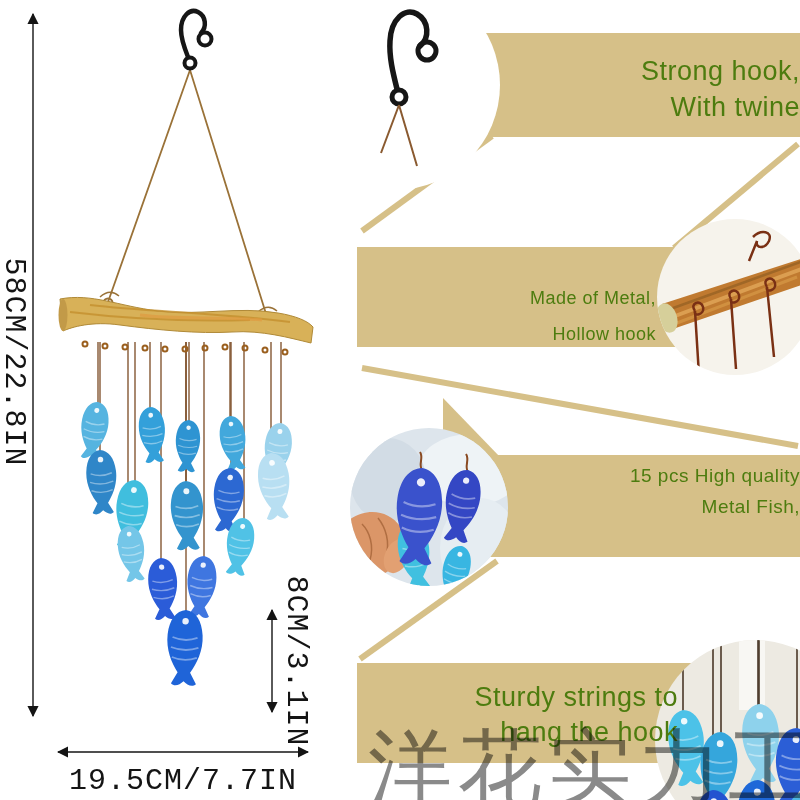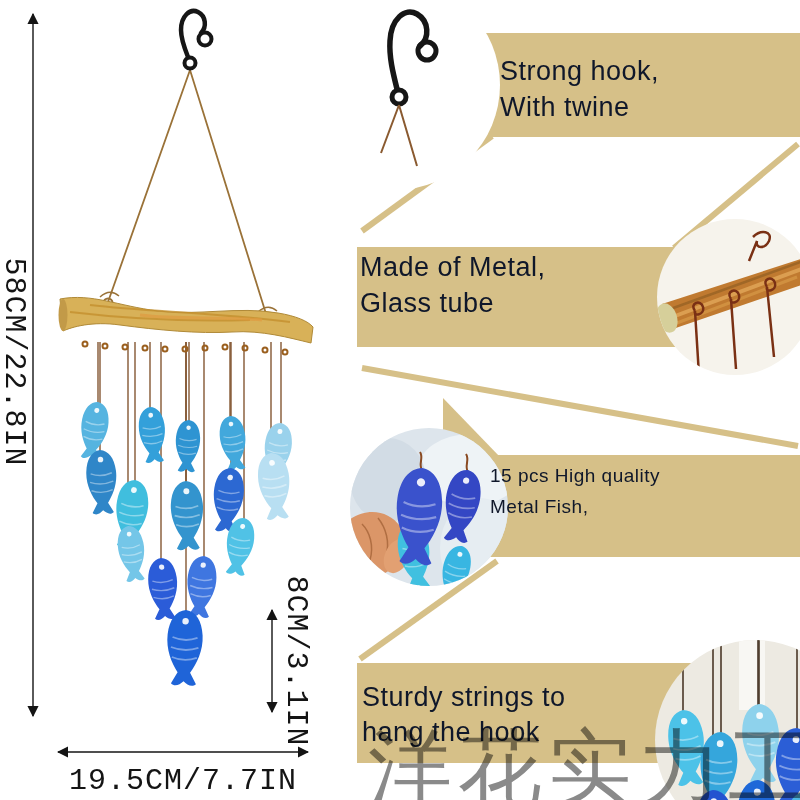--- a/index.html
+++ b/index.html
@@ -14,24 +14,24 @@
   
   #art{position:absolute;left:0;top:0;z-index:2;}
   
   .disc{position:absolute;border-radius:50%;overflow:hidden;z-index:3;background:#fff;}
   #hook-disc{left:290px;top:-20px;width:210px;height:210px;}
   #branch-disc{left:657px;top:219px;width:156px;height:156px;background:#f6f3ec;}
   #hand-disc{left:350px;top:428px;width:158px;height:158px;background:#dde5ec;}
   #chime-disc{left:655px;top:640px;width:200px;height:200px;background:#edeae2;}
   #hook-detail{position:absolute;left:350px;top:0;z-index:4;}
   
-  .caption{position:absolute;z-index:5;color:#0f172a;text-align:left;
+  .caption{position:absolute;z-index:5;color:#4d7c0f;text-align:right;
            letter-spacing:0.5px;font-weight:400;}
   #cap1{left:500px;top:53px;width:300px;font-size:27px;line-height:36px;}
-  #cap2{left:360px;top:249px;width:296px;font-size:27px;line-height:36px;}
+  #cap2{left:360px;top:280px;width:296px;font-size:18px;line-height:36px;}
   #cap3{left:490px;top:460px;width:310px;font-size:19px;line-height:31px;}
   #cap4{left:362px;top:680px;width:316px;font-size:27px;line-height:35px;}
   
   #watermark{position:absolute;left:368px;top:726px;z-index:6;font-size:84px;
              letter-spacing:6px;line-height:1;color:#8a8a8a;mix-blend-mode:multiply;
              white-space:nowrap;font-family:"DejaVu Sans",sans-serif;}
   .dim-text{font-family:"Liberation Mono","DejaVu Sans Mono",monospace;
             font-size:30px;fill:#141414;letter-spacing:1px;}
 </style>
 </head>
@@ -211,21 +211,21 @@
         </g>
     </svg>
   </div>
 
   <div class="caption" id="cap1">
     <div>Strong hook,</div>
     <div>With twine</div>
   </div>
   <div class="caption" id="cap2">
     <div>Made of Metal,</div>
-    <div>Glass tube</div>
+    <div>Hollow hook</div>
   </div>
   <div class="caption" id="cap3">
     <div>15 pcs High quality</div>
     <div>Metal Fish,</div>
   </div>
   <div class="caption" id="cap4">
     <div>Sturdy strings to</div>
     <div>hang the hook</div>
   </div>
 

